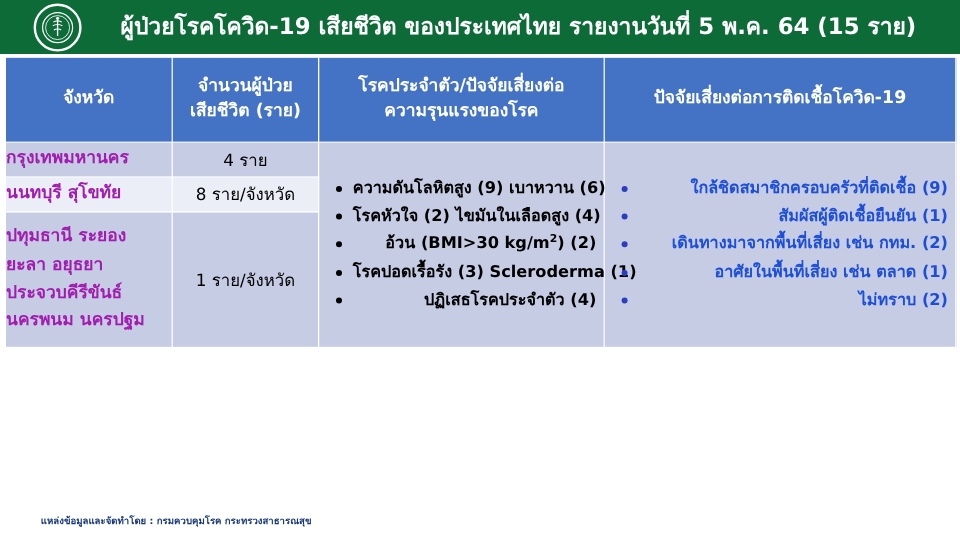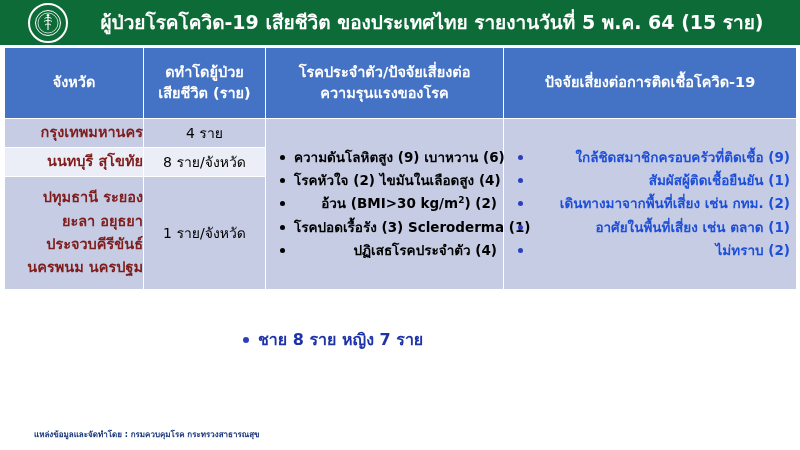--- a/index.html
+++ b/index.html
@@ -59,22 +59,22 @@
   }
   .col1{width:139px;}
   .col2{width:122px;}
   .col3{width:238px;}
   .col4{width:293px;}
 
   .rowA{background:#c6cce4;}
   .rowB{background:#eceef7;}
 
   .cell-prov{
-    color:#7f1d1d;font-size:14.5px;font-weight:bold;
-    padding:4px 0 4px 10px;line-height:1.62;text-align:right;
+    color:#a21caf;font-size:14.5px;font-weight:bold;
+    padding:4px 0 4px 10px;line-height:1.62;text-align:left;
   }
   .cell-count{
     color:#000000;font-size:14px;font-weight:normal;
     text-align:center;padding:4px 4px;
   }
   .r1{height:29px;}
   .r2{height:29px;}
   .r3{height:113px;}
 
   .bullets{
@@ -151,21 +151,21 @@
   <colgroup>
     <col class="col1">
       <col class="col2">
       <col class="col3">
       <col class="col4">
   </colgroup>
   <thead>
     <tr>
       <th class="thead-cell">จังหวัด</th>
       <th class="thead-cell">
-        <div>ดทำโดยู้ป่วย</div>
+        <div>จำนวนผู้ป่วย</div>
         <div>เสียชีวิต (ราย)</div>
       </th>
       <th class="thead-cell">
         <div>โรคประจำตัว/ปัจจัยเสี่ยงต่อ</div>
         <div>ความรุนแรงของโรค</div>
       </th>
       <th class="thead-cell">ปัจจัยเสี่ยงต่อการติดเชื้อโควิด-19</th>
     </tr>
   </thead>
   <tbody>
@@ -201,16 +201,15 @@
         <div>ยะลา อยุธยา</div>
         <div>ประจวบคีรีขันธ์</div>
         <div>นครพนม นครปฐม</div>
       </td>
       <td class="cell-count">1 ราย/จังหวัด</td>
     </tr>
   </tbody>
 </table>
 
 <ul class="summary">
-  <li>ชาย 8 ราย หญิง 7 ราย</li>
 </ul>
 
 <div class="footer">แหล่งข้อมูลและจัดทำโดย : กรมควบคุมโรค กระทรวงสาธารณสุข</div>
 
 </body></html>

